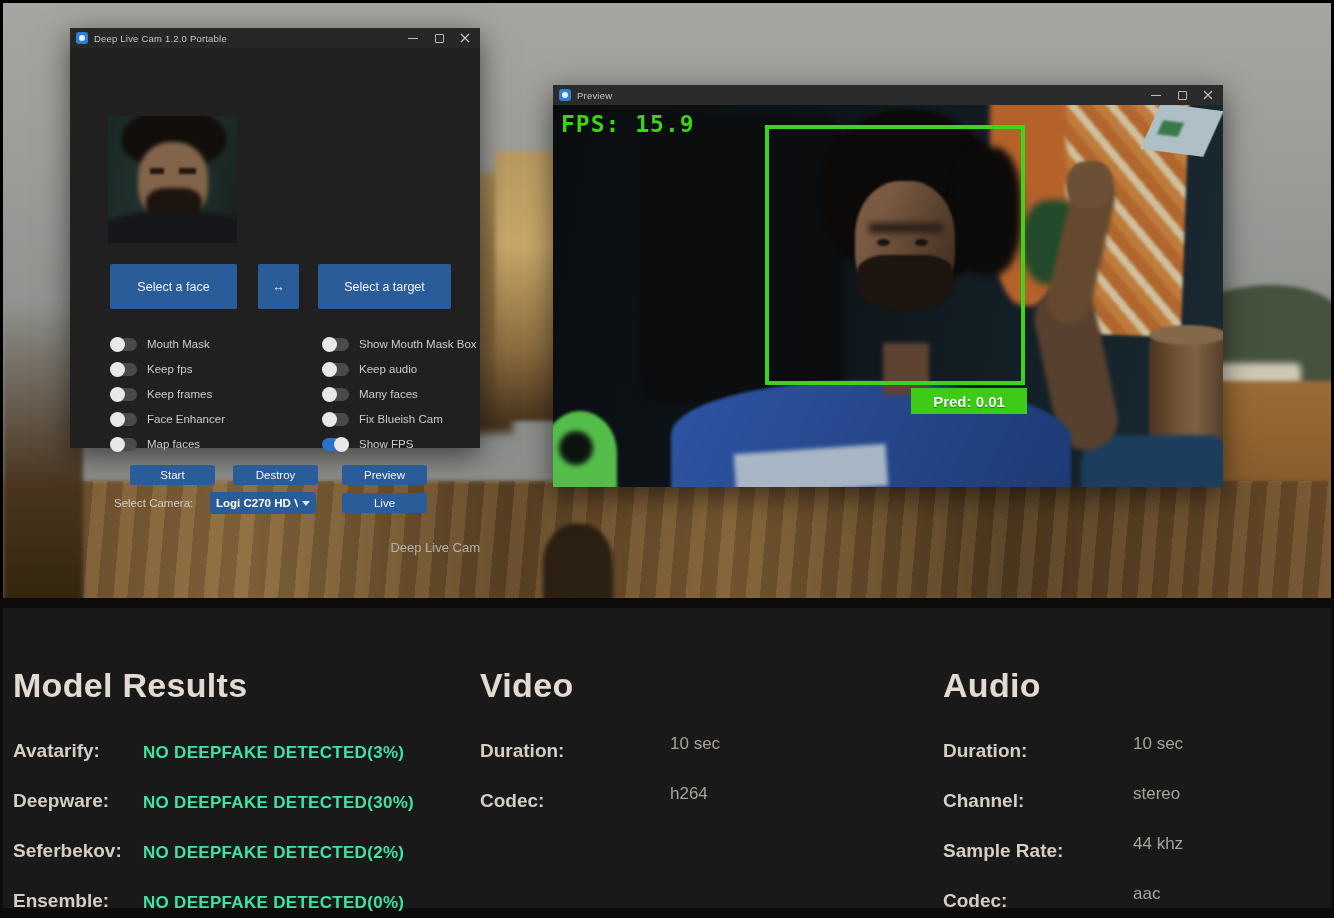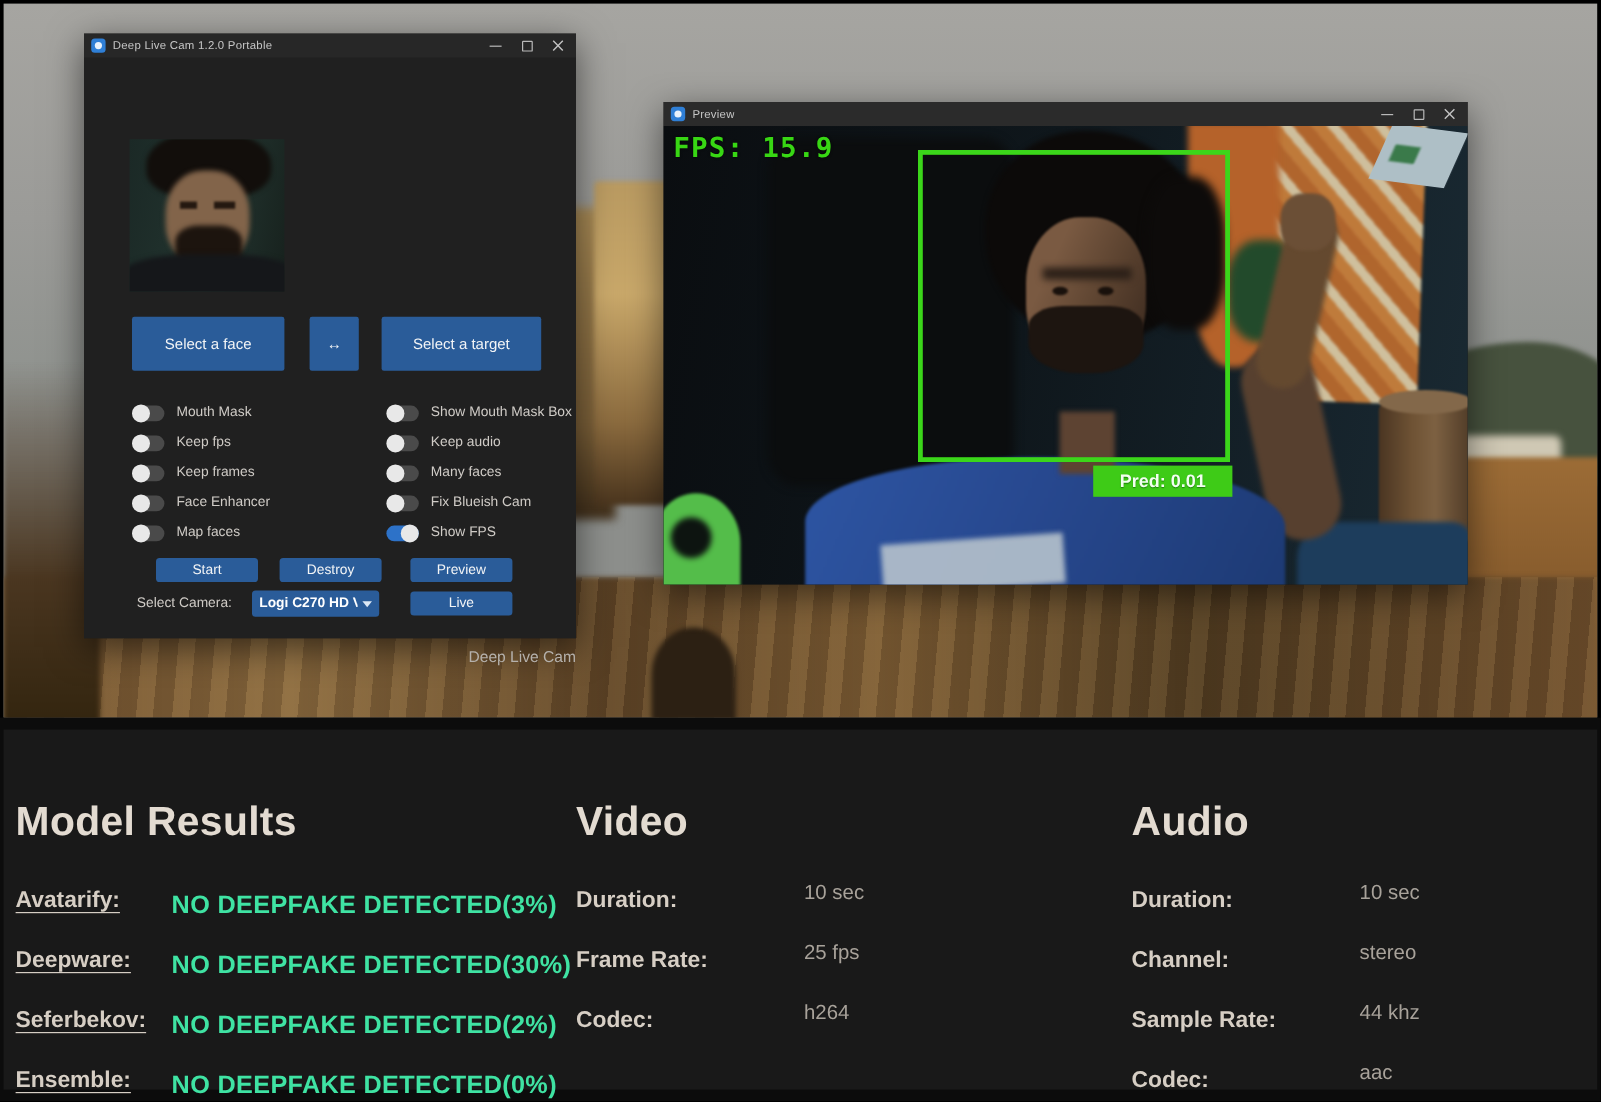--- a/index.html
+++ b/index.html
@@ -32,21 +32,21 @@
   .app-ico { width:12px; height:12px; border-radius:3px; background:#2f7fd6; margin-right:6px; position:relative; flex:0 0 auto; }
   .app-ico::after { content:""; position:absolute; left:3px; top:3px; width:6px; height:6px; border-radius:50%; background:#e8f2fc; }
   .title-text { font-size:9.5px; color:#c6c6c6; letter-spacing:.2px; white-space:nowrap; overflow:hidden; }
   .win-controls { margin-left:auto; display:flex; align-items:center; gap:16px; padding-right:4px; }
   .wc { width:10px; height:10px; position:relative; cursor:default; }
   .wc-min::after { content:""; position:absolute; left:0; right:0; top:5px; height:1px; background:#b9b9b9; }
   .wc-max::after { content:""; position:absolute; left:1px; top:1px; width:7px; height:7px; border:1px solid #b9b9b9; border-radius:1px; }
   .wc-close svg { position:absolute; left:0; top:0; }
 
   
-  .dlc { left:70px; top:28px; width:410px; height:504px; background:#202020; }
+  .dlc { left:70px; top:28px; width:410px; height:420px; background:#202020; }
   .dlc-body { position:absolute; inset:20px 0 0 0;padding-left:44px; }
 
   .face-img { position:absolute; left:38px; top:68px; width:129px; height:127px; overflow:hidden;
     background:linear-gradient(100deg,#1b2926 0%, #233530 55%, #17211d 100%); }
   .fi { position:absolute; filter:blur(2px); }
   .fi-hair { left:14px; top:-8px; width:104px; height:58px; background:#120e0b; border-radius:50% 50% 40% 40%; }
   .fi-face { left:30px; top:26px; width:70px; height:78px; background:linear-gradient(115deg,#97745а 0%, #8a6a4e 40%, #5b412e 85%); background-color:#82644a; border-radius:45% 45% 42% 42%; }
   .fi-eyes { left:42px; top:52px; width:46px; height:6px; background:linear-gradient(90deg,#241810 0 30%, rgba(0,0,0,0) 30% 62%, #241810 62% 100%); filter:blur(1px); }
   .fi-beard { left:38px; top:72px; width:56px; height:38px; background:#1c140e; border-radius:35% 35% 45% 45%; }
   .fi-jacket { left:-6px; top:96px; width:145px; height:40px; background:#15171a; border-radius:40% 40% 0 0; }
@@ -114,22 +114,22 @@
 
   
   .bottom { position:absolute; left:0; top:598px; width:1334px; height:320px; background:#0c0c0c; }
   .panel { position:absolute; left:3px; top:10px; width:1328px; height:300px; background:#191919; }
   .col { position:absolute; top:58px; }
   .col-models { left:10px; width:440px; }
   .col-video { left:477px; width:430px; }
   .col-audio { left:940px; width:380px; }
   .col h2 { font-size:34px; font-weight:bold; color:#e3dbd1; letter-spacing:.3px; margin-bottom:30px; height:44px; }
   .mrow { position:relative; height:24px; margin-bottom:26px; }
-  .mrow-label { position:absolute; left:0; top:0; font-size:19px; font-weight:bold; color:#d6cec4; text-decoration:underline; text-underline-offset:4px; cursor:pointer; }
-  .mrow-value { position:absolute; left:130px; top:3px; font-size:21px; font-weight:bold; color:#3fe3a3; letter-spacing:.3px; white-space:nowrap; }
+  .mrow-label { position:absolute; left:0; top:0; font-size:19px; font-weight:bold; color:#d6cec4; text-underline-offset:4px; cursor:pointer; }
+  .mrow-value { position:absolute; left:130px; top:3px; font-size:17px; font-weight:bold; color:#3fe3a3; letter-spacing:.3px; white-space:nowrap; }
   .srow { position:relative; height:24px; margin-bottom:26px; }
   .srow-label { position:absolute; left:0; top:0; font-size:19px; font-weight:bold; color:#d6cec4; }
   .srow-value { position:absolute; left:190px; top:-6px; font-size:17px; color:#a8a29a; }
 </style>
 </head>
 <body>
 
 <div class="stage">
 
   <div class="painting">
@@ -294,24 +294,20 @@
         </div>
       </div>
 
       <div class="col col-video">
         <h2>Video</h2>
         <div class="srow">
           <span class="srow-label">Duration:</span>
           <span class="srow-value">10 sec</span>
         </div>
         <div class="srow">
-          <span class="srow-label">Frame Rate:</span>
-          <span class="srow-value">25 fps</span>
-        </div>
-        <div class="srow">
           <span class="srow-label">Codec:</span>
           <span class="srow-value">h264</span>
         </div>
       </div>
 
       <div class="col col-audio">
         <h2>Audio</h2>
         <div class="srow">
           <span class="srow-label">Duration:</span>
           <span class="srow-value">10 sec</span>

